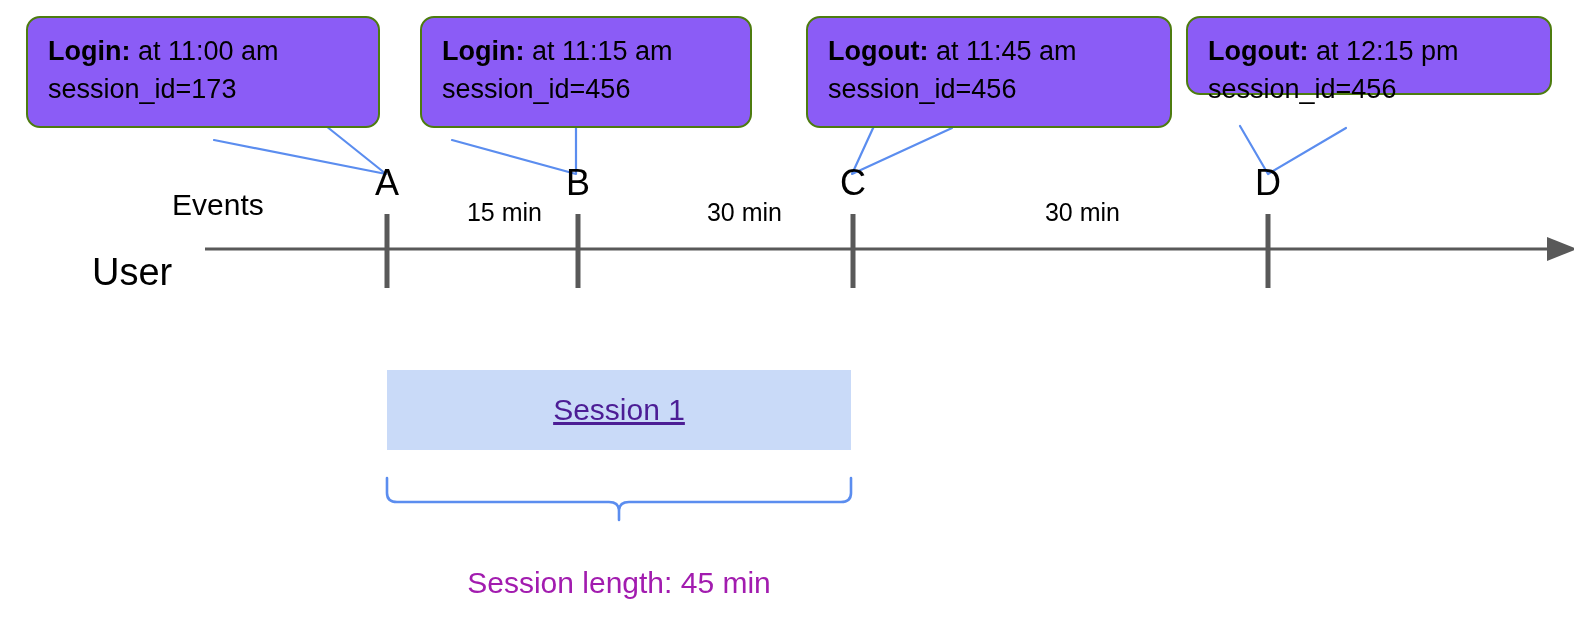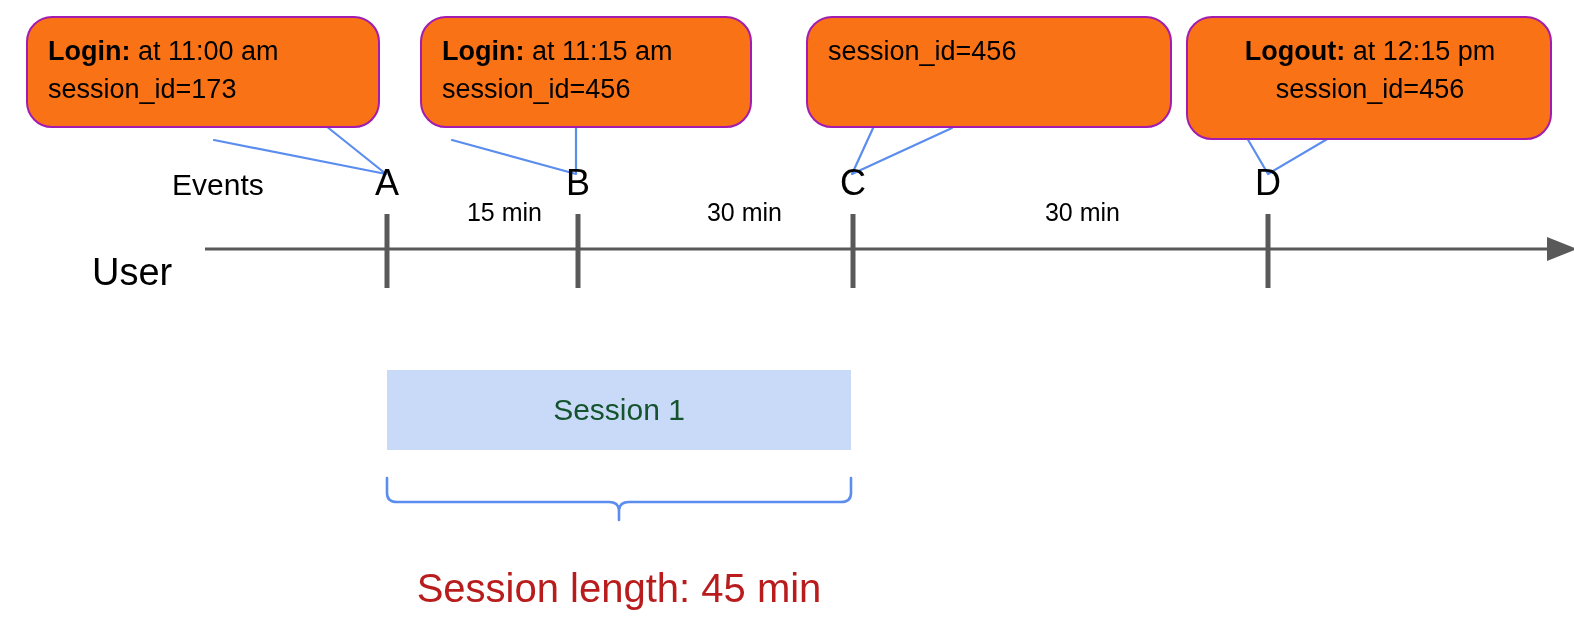--- a/index.html
+++ b/index.html
@@ -22,23 +22,23 @@
     position: absolute;
     left: 0;
     top: 0;
     width: 1574px;
     height: 630px;
     pointer-events: none;
   }
   .callout {
     position: absolute;
     box-sizing: border-box;
-    border: 2px solid #a21caf;
-    border-radius: 26px;
-    background: #f97316;
+    border: 2px solid #4d7c0f;
+    border-radius: 14px;
+    background: #8b5cf6;
     padding: 14px 18px 14px 20px;
     font-size: 27px;
     line-height: 1.42;
     color: #000000;
     z-index: 4;
   }
   .callout .line {
     white-space: nowrap;
   }
   .callout .evt {
@@ -49,45 +49,47 @@
     color: #000000;
     white-space: nowrap;
     z-index: 3;
   }
   .lane-label {
     font-size: 38px;
     margin-top: 23px;
   }
   .events-label {
     font-size: 30px;
+    margin-top: 20px;
   }
   .marker-label {
     font-size: 36px;
     text-align: center;
   }
   .interval-label {
     font-size: 25px;
     text-align: right;
   }
   .session-bar {
     position: absolute;
     background: #c9daf8;
     z-index: 2;
     display: flex;
     align-items: center;
     justify-content: center;
   }
   .session-bar-label {
     font-size: 30px;
-    color: #14532d;
+    color: #4c1d95;
+    text-decoration: underline;
   }
   .caption {
     position: absolute;
-    font-size: 40px;
-    color: #b91c1c;
+    font-size: 30px;
+    color: #a21caf;
     text-align: center;
     white-space: nowrap;
     z-index: 3;
   }
 </style>
 </head>
 <body>
 
 <div id="canvas">
 
@@ -95,24 +97,25 @@
     <div class="line"><span class="evt">Login:</span><span> at 11:00 am</span></div>
     <div class="line">session_id=173</div>
   </div>
 
   <div class="callout" style="left:420px; top:16px; width:332px; height:112px;">
     <div class="line"><span class="evt">Login:</span><span> at 11:15 am</span></div>
     <div class="line">session_id=456</div>
   </div>
 
   <div class="callout" style="left:806px; top:16px; width:366px; height:112px;">
+    <div class="line"><span class="evt">Logout:</span><span> at 11:45 am</span></div>
     <div class="line">session_id=456</div>
   </div>
 
-  <div class="callout" style="left:1186px; top:16px; width:366px; height:124px;text-align:center;">
+  <div class="callout" style="left:1186px; top:16px; width:366px; height:79px;">
     <div class="line"><span class="evt">Logout:</span><span> at 12:15 pm</span></div>
     <div class="line">session_id=456</div>
   </div>
 
   <svg class="layer" viewBox="0 0 1574 630" xmlns="http://www.w3.org/2000/svg">
     <defs>
       <marker id="axis-arrow" markerWidth="10" markerHeight="8" refX="1" refY="4" orient="auto" markerUnits="strokeWidth">
         <path d="M0,0 L10,4 L0,8 z" fill="#595959"></path>
       </marker>
     </defs>

